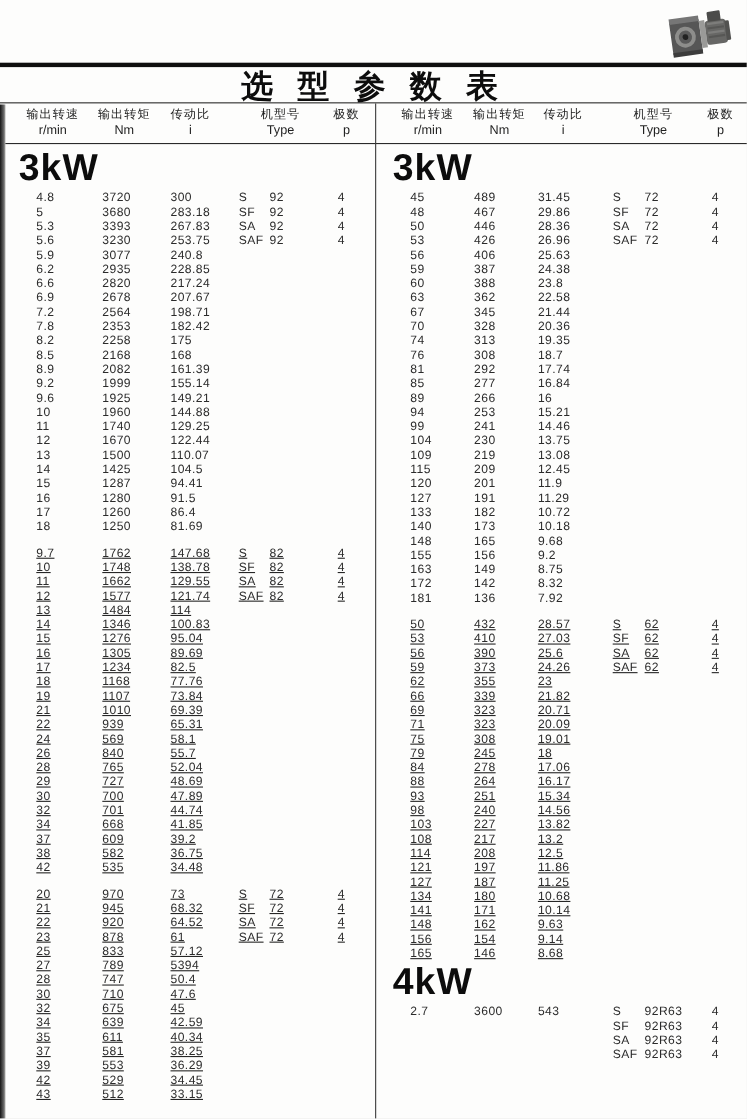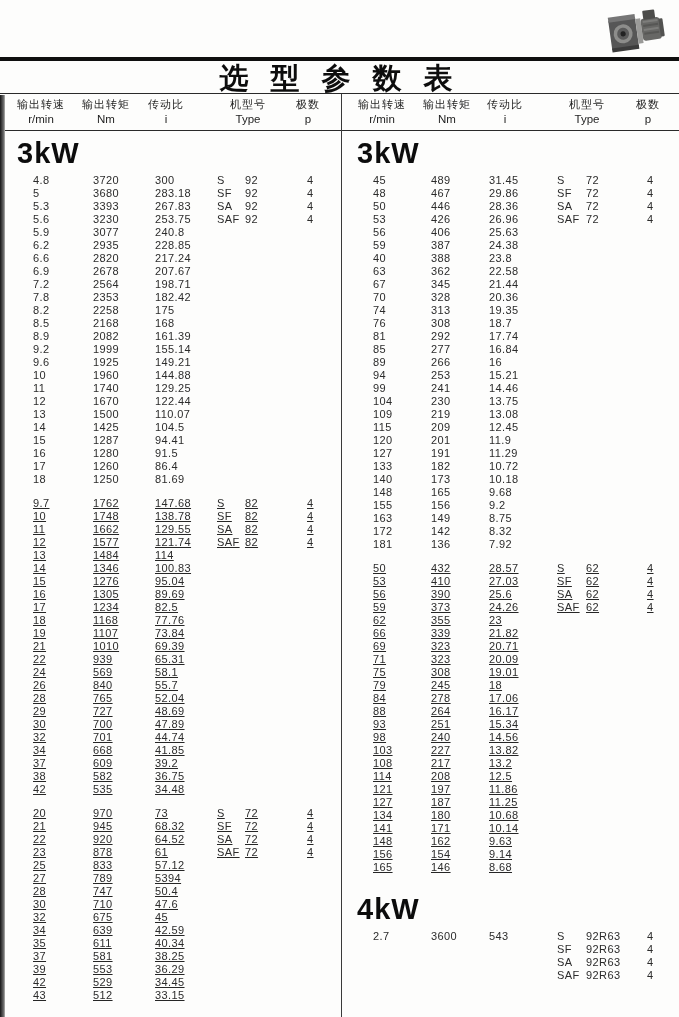--- a/index.html
+++ b/index.html
@@ -17,31 +17,31 @@
   .v-divider { position:absolute; left:341px; top:94px; width:1px; height:923px; background:#3a3a3a; }
   .left-edge { position:absolute; left:0; top:95px; width:5px; height:922px;
                background:linear-gradient(to right,#161616,#6a6a6a 70%,#b5b5b2); }
   
   .title {
     position:absolute; top:59px; left:0; width:679px; margin:0;
     text-align:center; font-size:29px; font-weight:bold; letter-spacing:7px;
     color:#0d0d0d; white-space:nowrap;
   }
   
-  .header { position:absolute; top:98px; left:0; width:538px; height:32px; }
+  .header { position:absolute; top:98px; left:7px; width:538px; height:32px; }
   .hcell { position:absolute; top:0; width:96px; margin-left:-48px; text-align:center; }
   .hcell .zh   { font-size:11px; letter-spacing:1px; color:#1e1e1e; line-height:13px; }
   .hcell .unit { font-size:11.5px; color:#1e1e1e; line-height:16px; }
   
   .col { position:absolute; top:134px; }
   .col-left  { left:0;   width:341px; }
   .col-right { left:342px; width:337px; }
-  .section + .section { margin-top:16px; }
+  .section + .section { }
   .power-heading {
-    font-size:29px; font-weight:800; color:#0c0c0c; letter-spacing:1px;
+    font-size:34px; font-weight:800; color:#0c0c0c; letter-spacing:1px;
     height:40px; line-height:38px; margin:0;
   }
   .col-left  .power-heading { padding-left:17px; }
   .col-right .power-heading { padding-left:15px; }
   .block + .block { margin-top:11px;text-decoration:underline; }
   .row { display:grid; height:13px; line-height:13px; font-size:11px; color:#2b2b2b; }
   .col-left  .row { padding-left:33px; grid-template-columns:60px 62px 62px 28px 62px 22px; }
   .col-right .row { padding-left:31px; grid-template-columns:58px 58px 68px 29px 61px 22px; }
   .row span { display:block; white-space:nowrap; letter-spacing:0.4px; }
   
@@ -678,21 +678,21 @@
           </div>
           <div class="row">
             <span>59</span>
             <span>387</span>
             <span>24.38</span>
             <span></span>
             <span></span>
             <span></span>
           </div>
           <div class="row">
-            <span>40</span>
+            <span>60</span>
             <span>388</span>
             <span>23.8</span>
             <span></span>
             <span></span>
             <span></span>
           </div>
           <div class="row">
             <span>63</span>
             <span>362</span>
             <span>22.58</span>

